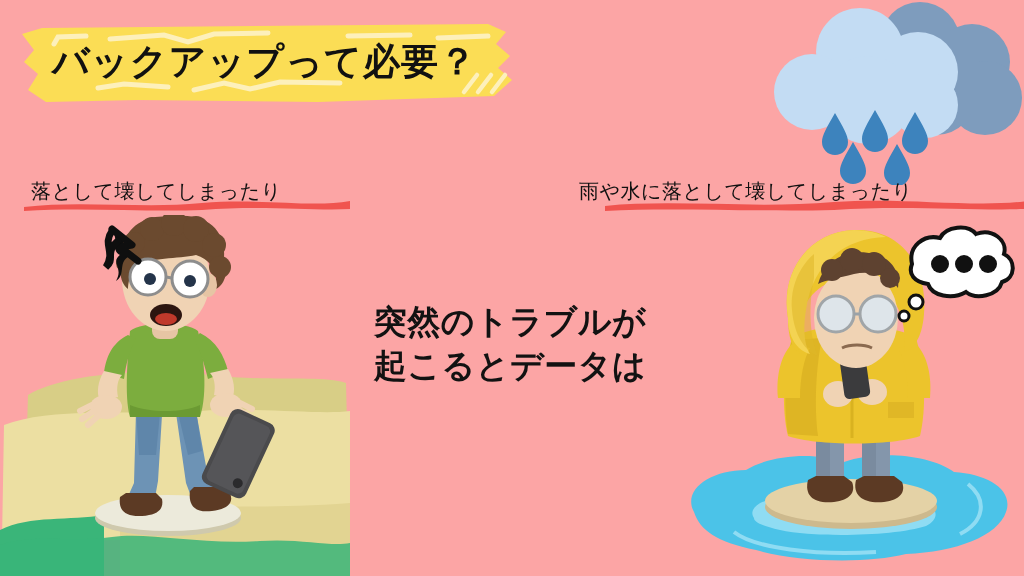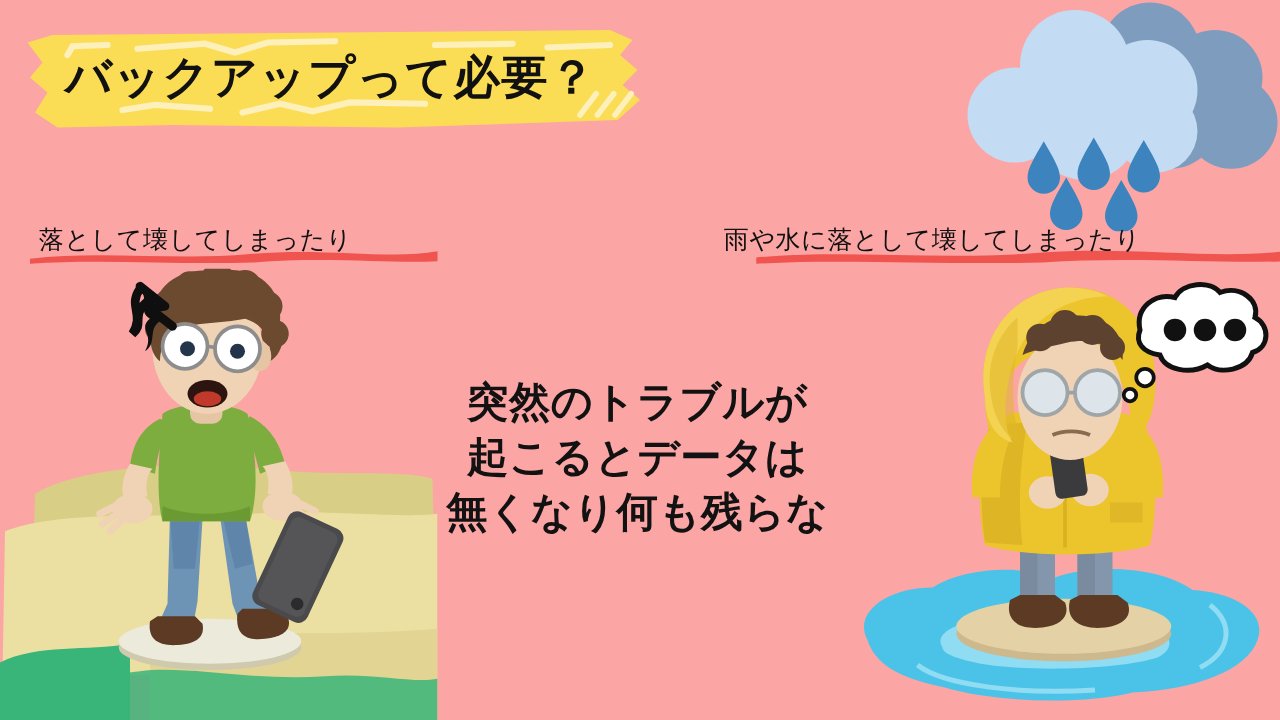--- a/index.html
+++ b/index.html
@@ -305,16 +305,15 @@
       <circle cx="288" cy="42" r="9" fill="#111111"></circle>
       <circle cx="312" cy="42" r="9" fill="#111111"></circle>
       <circle cx="240" cy="80" r="7" fill="#ffffff" stroke="#111111" stroke-width="3"></circle>
       <circle cx="228" cy="94" r="5" fill="#ffffff" stroke="#111111" stroke-width="3"></circle>
     </g>
   </svg>
 
   <div class="center-message">
     <span class="line">突然のトラブルが</span>
     <span class="line">起こるとデータは</span>
-    <span class="line">無くなり何も残らな</span>
   </div>
 
 </div>
 
 </body></html>

